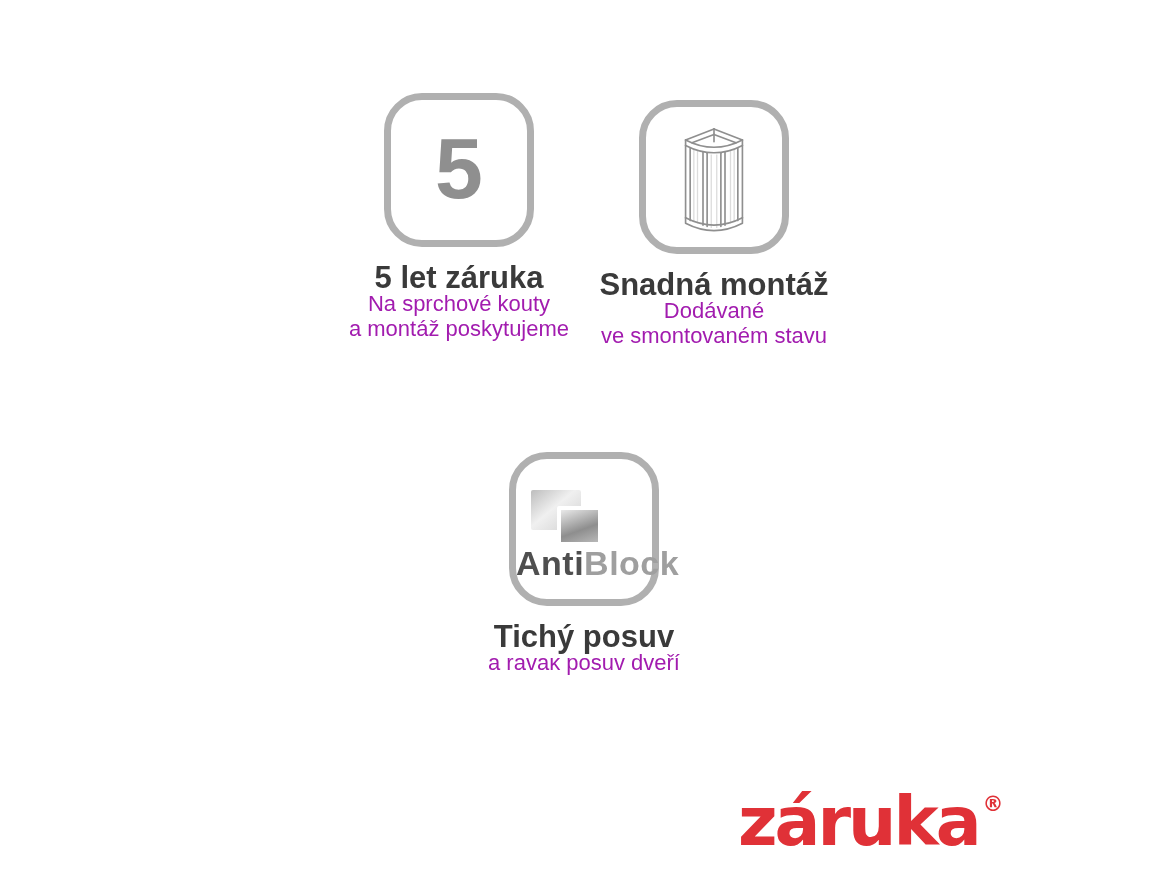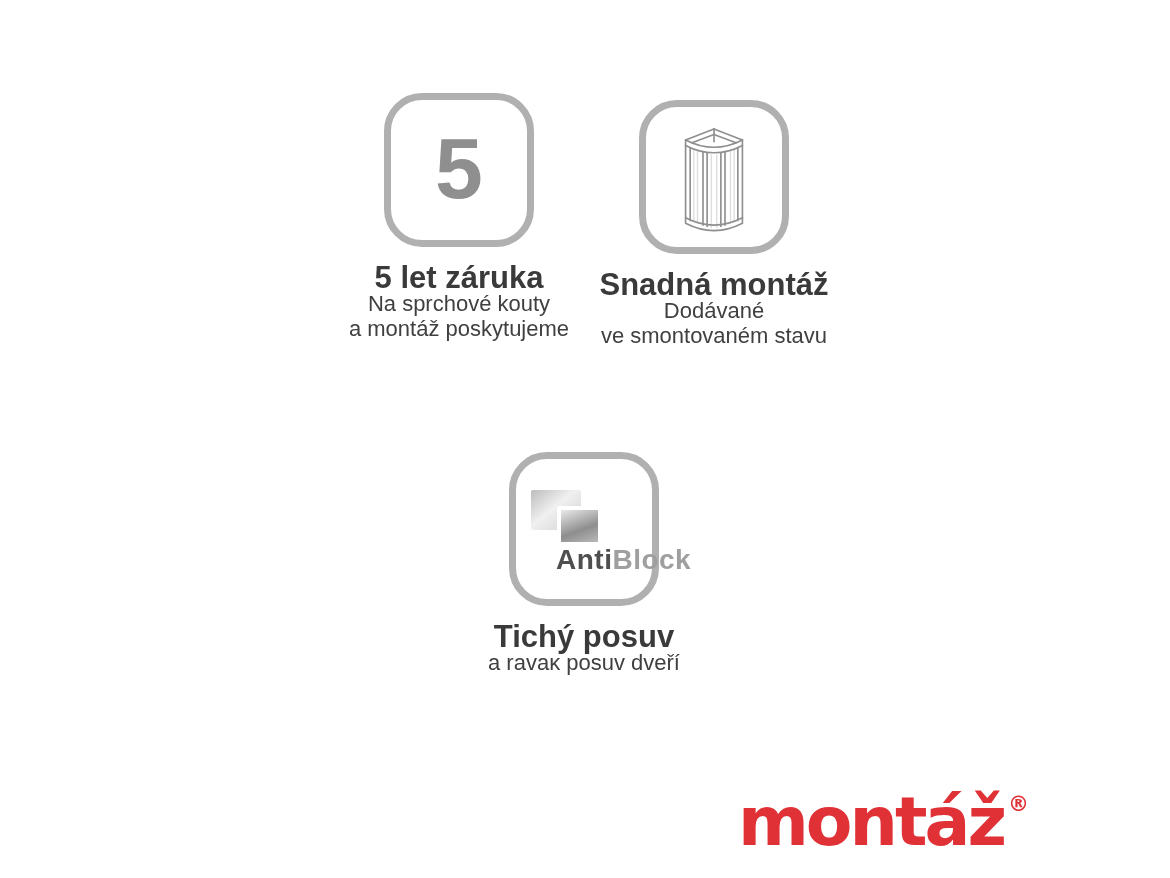--- a/index.html
+++ b/index.html
@@ -48,21 +48,21 @@
   .feature h3 {
     margin: 17px 0 0 0;
     font-size: 31px;
     line-height: 28px;
     font-weight: bold;
     color: #3a3a3a;
   }
   .desc {
     font-size: 22px;
     line-height: 24.5px;
-    color: #404040;
+    color: #a21caf;
   }
 
   
   .shower-svg {
     width: 66px;
     height: 114px;
     margin-top: 12px;
   }
 
   
@@ -83,24 +83,23 @@
     width: 37px; height: 32px;
     background: linear-gradient(160deg, #e9e9e9 0%, #8e8e8e 60%, #b8b8b8 100%);
     border: 4px solid #ffffff;
     border-radius: 2px;
   }
   .ab-label {
     position: absolute;
     left: 0; right: 0;
     top: 85px;
     text-align: center;
-    font-size: 28px;
+    font-size: 34px;
     font-weight: 600;
     letter-spacing: 0.5px;
-    padding-left: 40px;
   }
   .ab-label .anti  { color: #4f4f4f; }
   .ab-label .block { color: #9f9f9f; }
 
   
   .logo {
     position: absolute;
     left: 738px;
     top: 788px;
     font-family: "DejaVu Sans", "Liberation Sans", sans-serif;
@@ -190,16 +189,16 @@
         </div>
       </div>
     </div>
     <h3>Tichý posuv</h3>
     <div class="desc">
       <div>a ravaĸ posuv dveří</div>
     </div>
   </section>
 
   <div class="logo" style="color: rgb(224, 49, 55);">
-    <span>montáž</span><sup>®</sup>
+    <span>záruka</span><sup>®</sup>
   </div>
 
 </div>
 
 </body></html>

